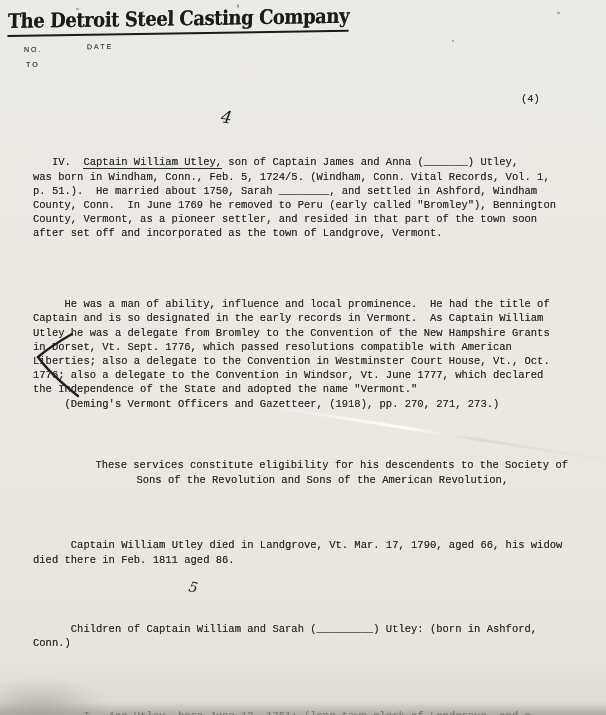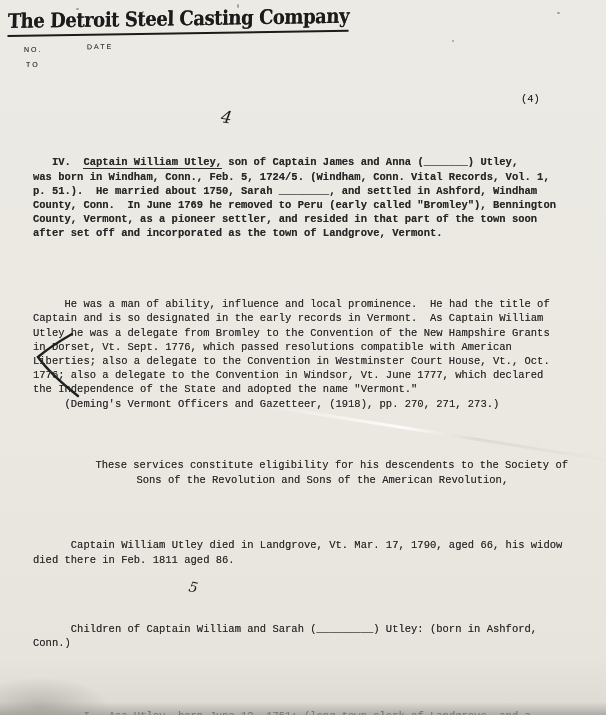--- a/index.html
+++ b/index.html
@@ -44,21 +44,21 @@
   .pagenum{position:absolute;left:521px;top:93px;font-size:10.5px;text-shadow:0 0 .5px rgba(40,40,40,.55);}
   .doc-body{
     position:absolute;left:33px;top:127px;width:566px;
     font-size:10.5px;line-height:14.2px;
     white-space:pre-wrap;
     text-shadow:0 0 .5px rgba(40,40,40,.55);
   }
   .para{margin:0;}
   .mb5{margin-bottom:5px;} .mb7{margin-bottom:16px;}
   .mb9{margin-bottom:9px;text-align:center;}
-  .mb12{margin-bottom:12px;} .mb13{margin-bottom:13px;} .mb14{margin-bottom:14px;font-weight:bold;}
+  .mb12{margin-bottom:12px;} .mb13{margin-bottom:13px;} .mb14{margin-bottom:14px;}
   .u{border-bottom:1.2px solid #2c2c2c;}
 
   
   .hand{
     position:absolute;font-family:"DejaVu Serif",serif;font-style:italic;
     color:#20201e;line-height:1;
   }
   .mark-heading{left:221px;top:109px;font-size:17px;transform:rotate(9deg);}
   .mark-oliver{left:189px;top:580px;font-size:14px;transform:rotate(12deg);}
   .chevron-svg{position:absolute;left:33px;top:330px;}

